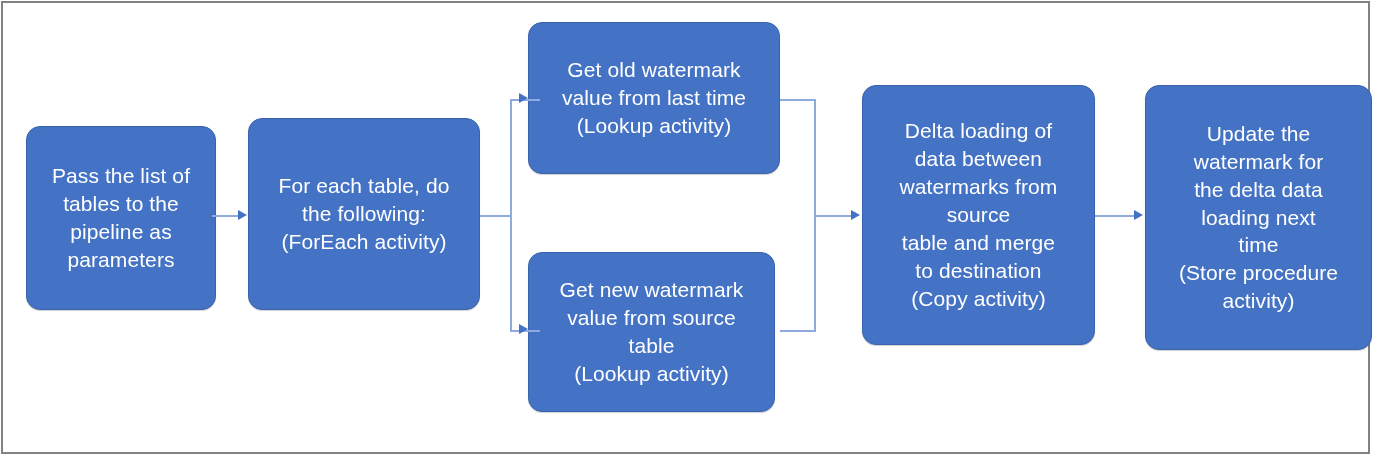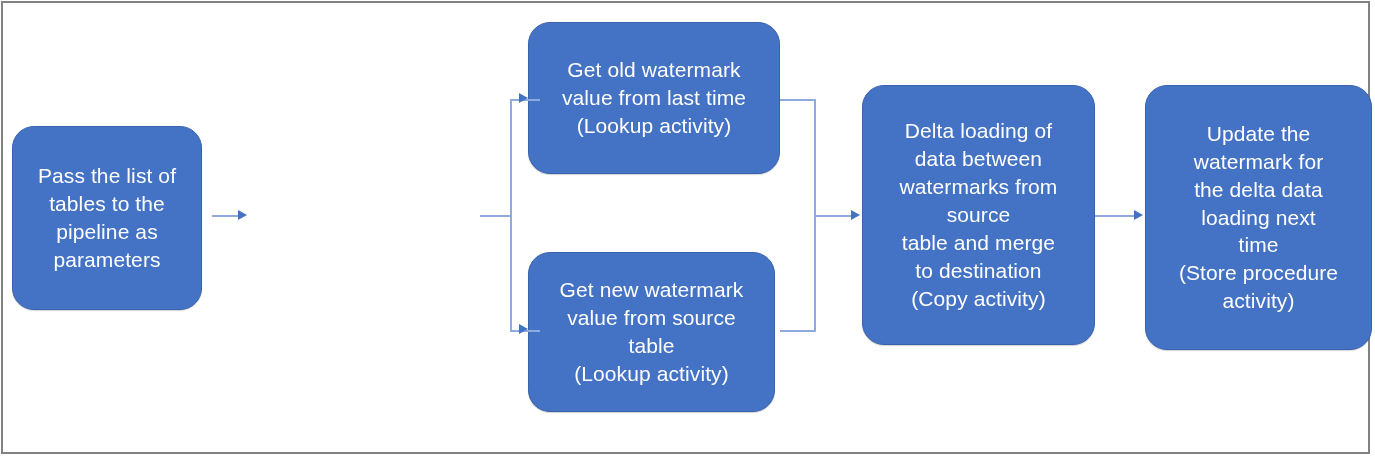--- a/index.html
+++ b/index.html
@@ -22,21 +22,21 @@
     width: 1369px;
     height: 453px;
     border: 2px solid #828282;
     box-sizing: border-box;
     pointer-events: none;
   }
   .node {
     position: absolute;
     background: #4472C4;
     border: 1px solid #3A63AE;
-    border-radius: 22px;
+    border-radius: 14px;
     box-sizing: border-box;
     display: flex;
     align-items: center;
     justify-content: center;
     box-shadow: 0 1px 1px rgba(0,0,0,0.18);
   }
   .node .label {
     color: #FFFFFF;
     font-size: 21px;
     line-height: 1.33;
@@ -60,27 +60,32 @@
     border-left: 9px solid #4472C4;
   }
 </style>
 </head>
 <body>
 
 <div id="canvas">
 
   <div class="frame"></div>
 
-  <div class="node" style="left:12px; top:126px; width:190px; height:184px;">
+  <div class="node" style="left:26px; top:126px; width:190px; height:184px;">
     <span class="label">Pass the list of
 tables to the
 pipeline as
 parameters</span>
   </div>
 
+  <div class="node" style="left:248px; top:118px; width:232px; height:192px;">
+    <span class="label">For each table, do
+the following:
+(ForEach activity)</span>
+  </div>
 
   <div class="node" style="left:528px; top:22px; width:252px; height:152px;">
     <span class="label">Get old watermark
 value from last time
 (Lookup activity)</span>
   </div>
 
   <div class="node" style="left:528px; top:252px; width:247px; height:160px;">
     <span class="label">Get new watermark
 value from source

